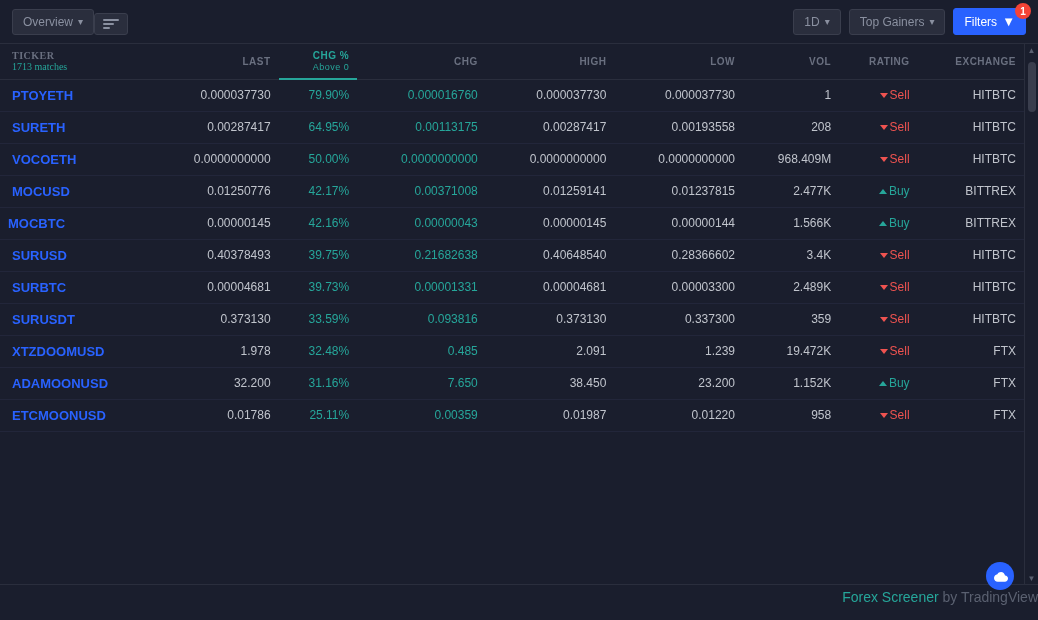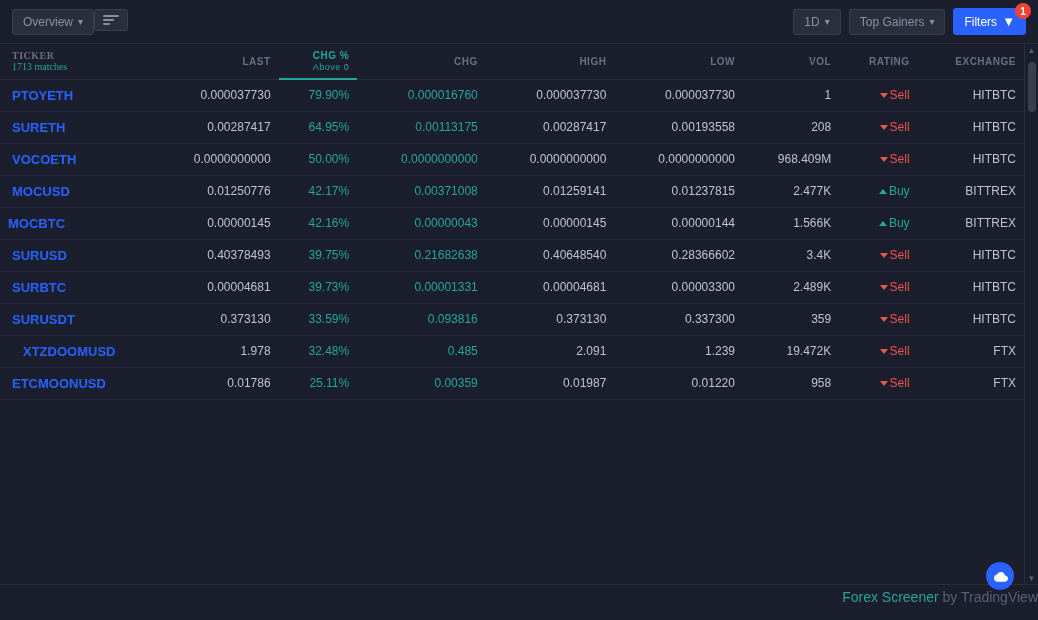--- a/index.html
+++ b/index.html
@@ -15,21 +15,21 @@
 
     
     .toolbar {
       background: #1a1e2d;
       display: flex;
       align-items: center;
       padding: 8px 12px;
       border-bottom: 1px solid #2a2e3d;
       gap: 8px;
     }
-    .toolbar-left { display: flex; align-items: flex-start; gap: 0; }
+    .toolbar-left { display: flex; align-items: flex-end; gap: 0; }
     .toolbar-right { margin-left: auto; display: flex; align-items: center; gap: 8px; }
 
     .btn {
       background: #2a2e3d;
       border: 1px solid #3a3e4d;
       color: #8a90a0;
       padding: 5px 10px;
       border-radius: 3px;
       cursor: pointer;
       font-size: 12px;
@@ -333,34 +333,47 @@
     <td>0.373130</td>
     <td class="positive">33.59%</td>
     <td class="positive">0.093816</td>
     <td>0.373130</td>
     <td>0.337300</td>
     <td>359</td>
     <td class="rating-sell"><span class="arrow-down"></span>Sell</td>
     <td>HITBTC</td>
   </tr>
             <tr>
-    <td style="padding-left:23px;">
+    <td style="padding-left:12px;">
       <a class="ticker-link">XTZDOOMUSD</a>
     </td>
     <td>1.978</td>
     <td class="positive">32.48%</td>
     <td class="positive">0.485</td>
     <td>2.091</td>
     <td>1.239</td>
     <td>19.472K</td>
     <td class="rating-sell"><span class="arrow-down"></span>Sell</td>
     <td>FTX</td>
   </tr>
             <tr>
     <td style="padding-left:12px;">
+      <a class="ticker-link">ADAMOONUSD</a>
+    </td>
+    <td>32.200</td>
+    <td class="positive">31.16%</td>
+    <td class="positive">7.650</td>
+    <td>38.450</td>
+    <td>23.200</td>
+    <td>1.152K</td>
+    <td class="rating-buy"><span class="arrow-up"></span>Buy</td>
+    <td>FTX</td>
+  </tr>
+            <tr>
+    <td style="padding-left:12px;">
       <a class="ticker-link">ETCMOONUSD</a>
     </td>
     <td>0.01786</td>
     <td class="positive">25.11%</td>
     <td class="positive">0.00359</td>
     <td>0.01987</td>
     <td>0.01220</td>
     <td>958</td>
     <td class="rating-sell"><span class="arrow-down"></span>Sell</td>
     <td>FTX</td>

